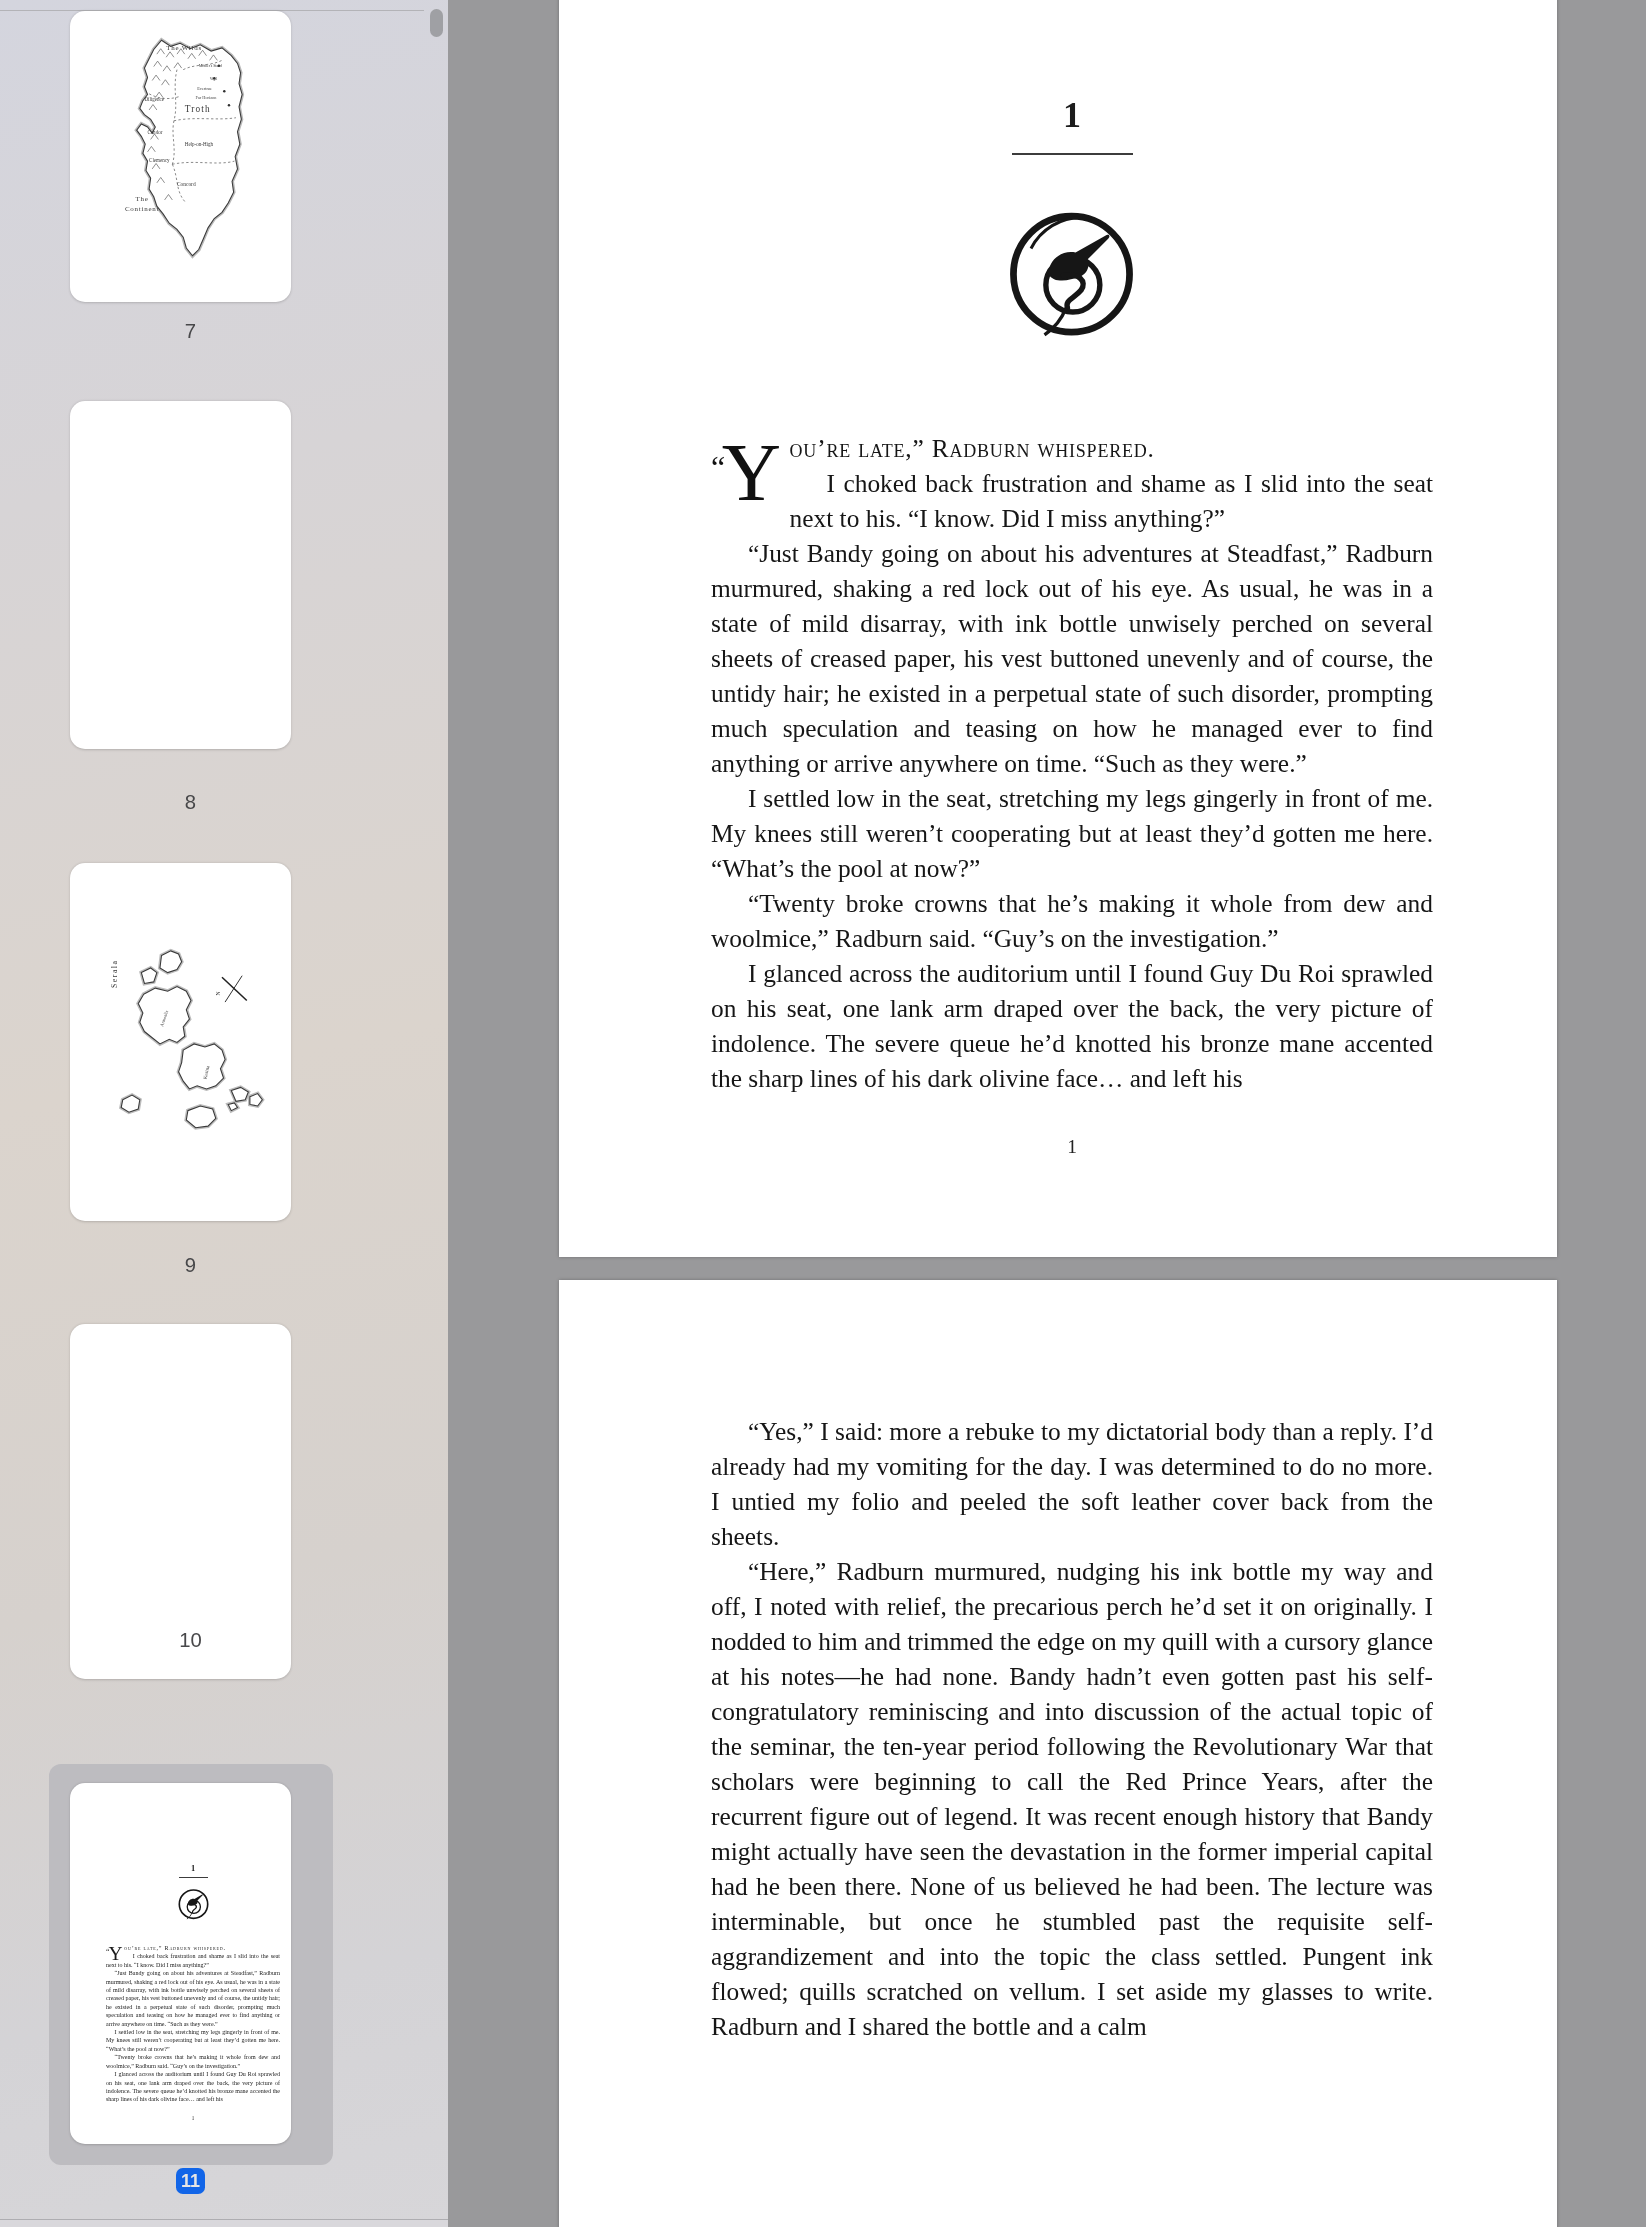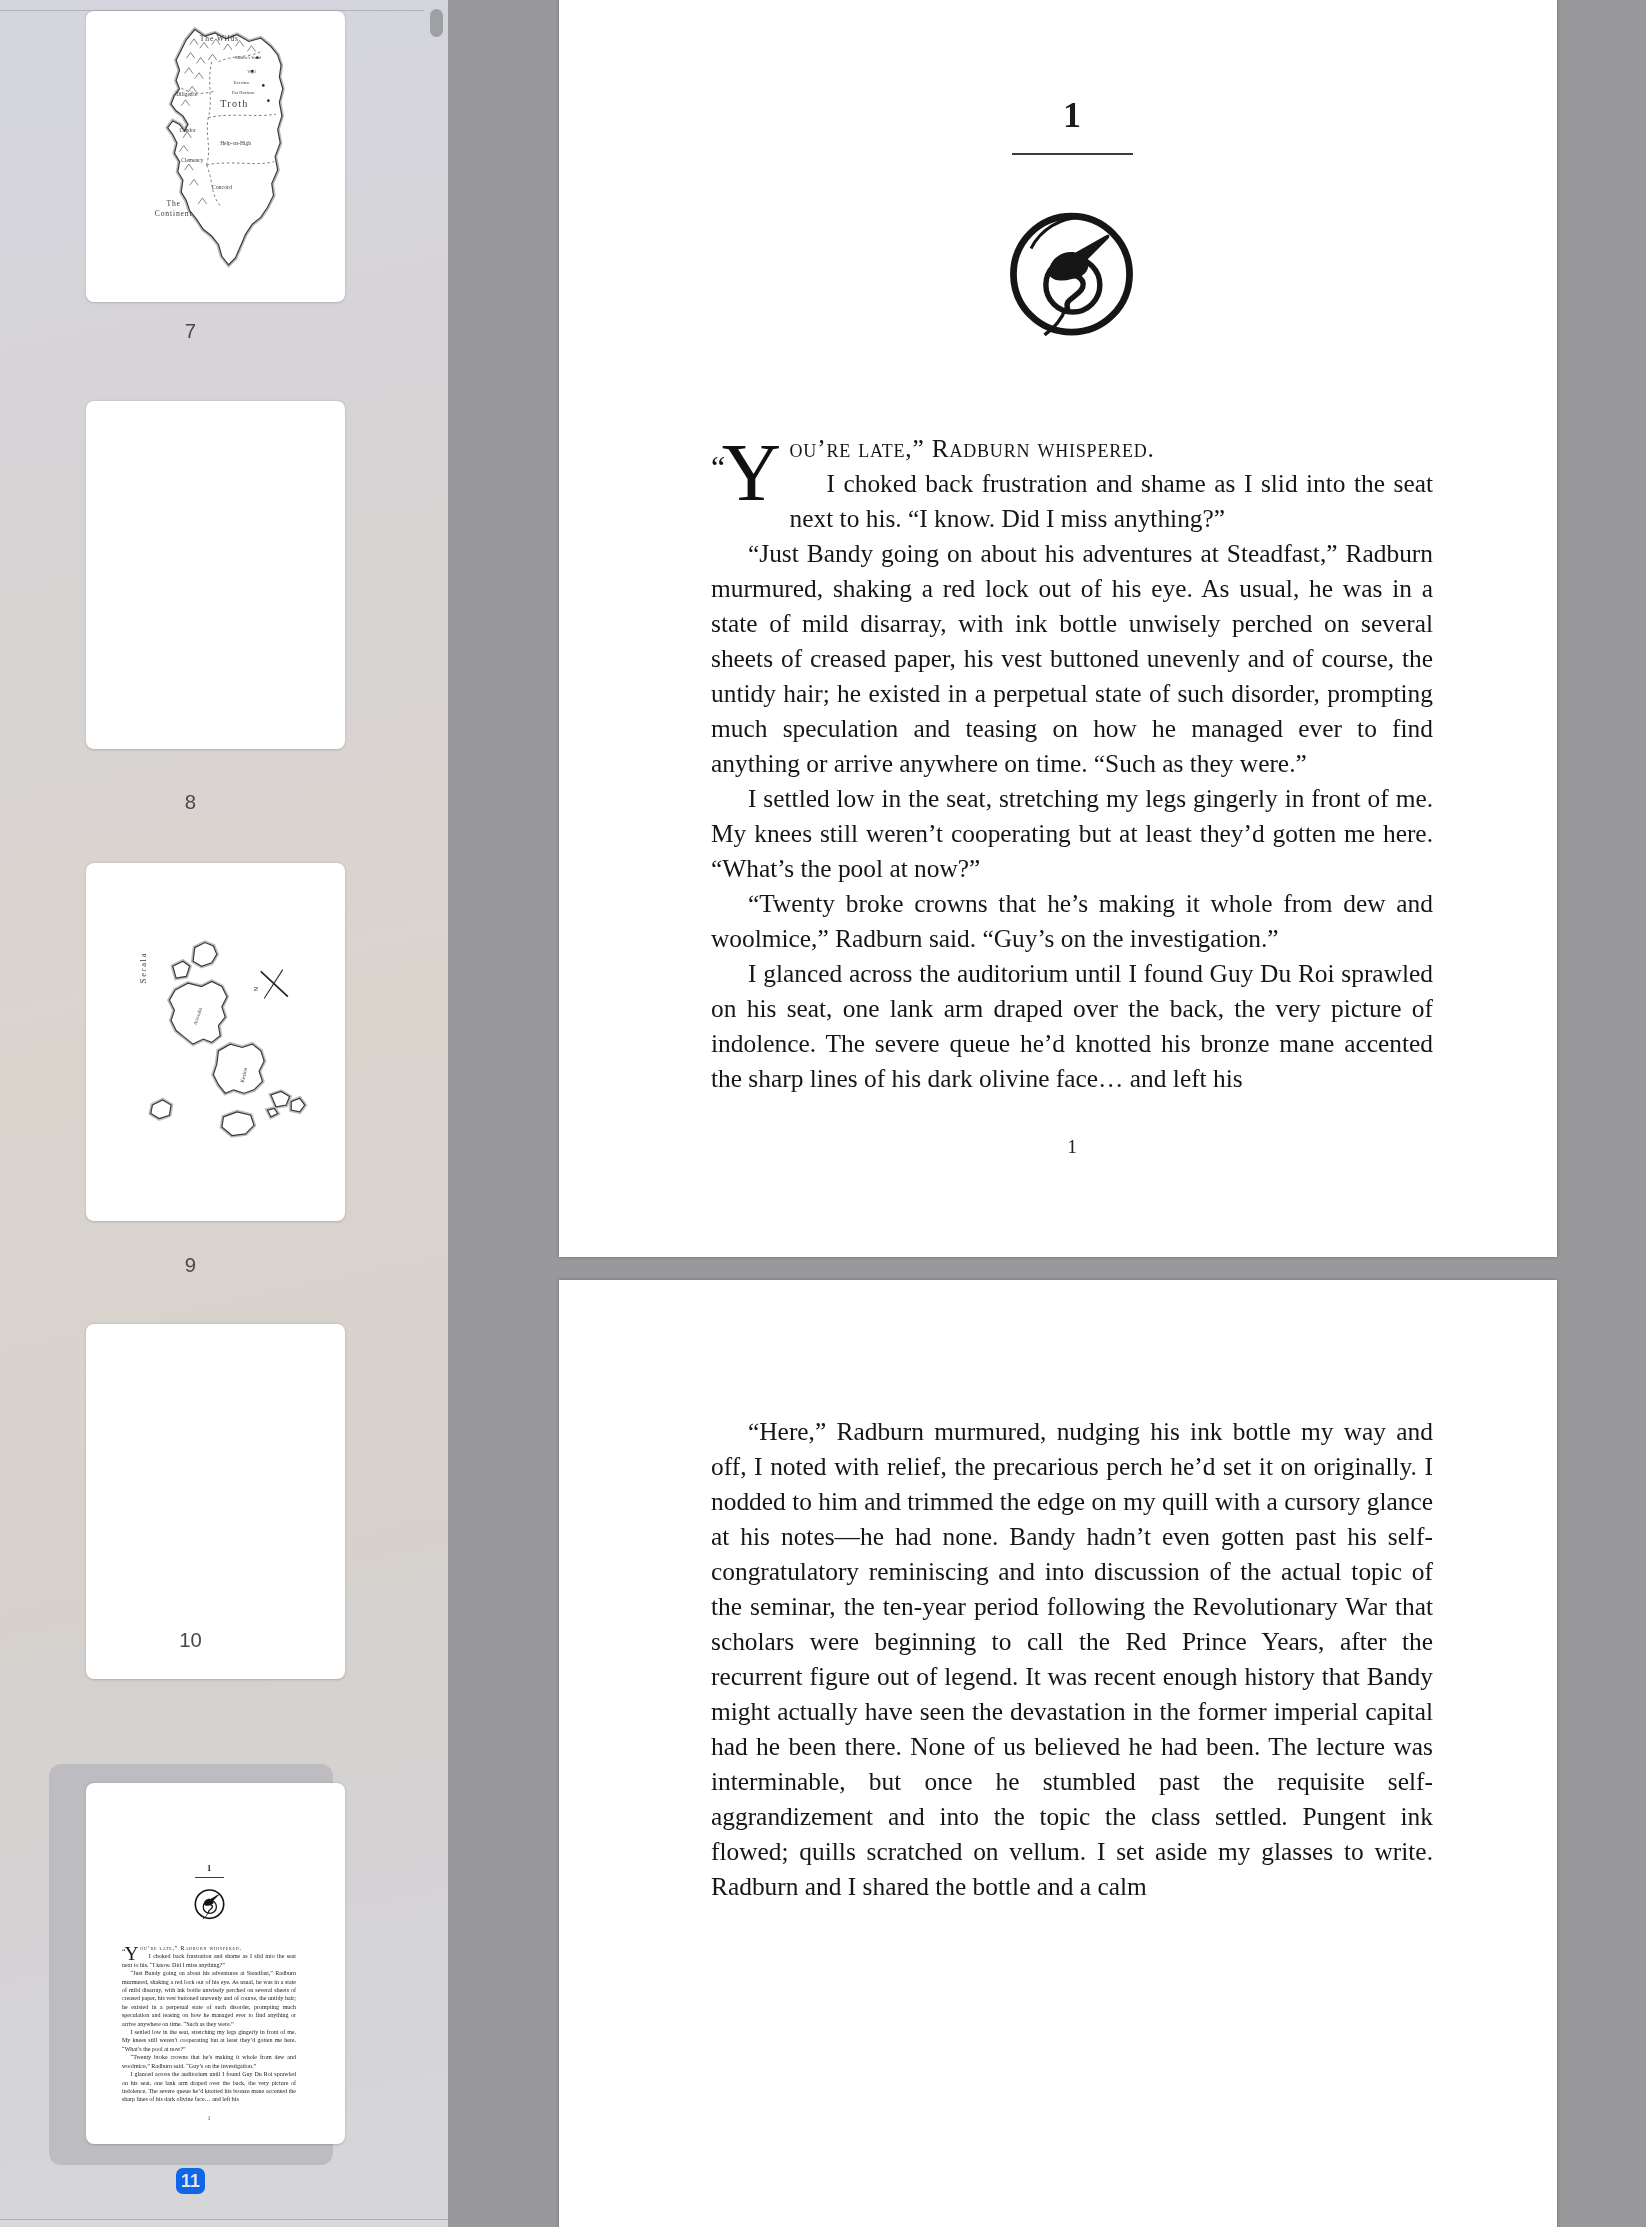--- a/index.html
+++ b/index.html
@@ -10,21 +10,21 @@
   }
   
   .sidebar{
     position:absolute;left:0;top:0;width:448px;height:2227px;
     background:linear-gradient(168deg,#d4d5de 0%,#d7d4d6 22%,#dbd4cd 48%,#d6d1cd 70%,#d4d3d6 88%,#d7d6d9 100%);
     z-index:2;
   }
   .sidebar-topline{position:absolute;left:0;top:10.2px;width:424px;height:0.8px;background:#b3b3b7;}
   .sidebar-footer{position:absolute;left:0;top:2219px;width:448px;height:8.5px;background:#d9d8dc;border-top:0.8px solid #aeadb1;box-sizing:border-box;}
   .scroll-pill{position:absolute;left:430px;top:8.5px;width:12.7px;height:28px;border-radius:6.8px;background:#9fa0a4;}
-  .thumb{position:absolute;left:86px;width:259px;background:#fff;border-radius:8px;box-shadow:0 0.8px 2.5px rgba(0,0,0,.18);overflow:hidden;}
+  .thumb{position:absolute;left:70px;width:221px;background:#fff;border-radius:15px;box-shadow:0 0.8px 2.5px rgba(0,0,0,.18);overflow:hidden;}
   .thumb-label{position:absolute;left:70px;width:241px;text-align:center;font-family:"Liberation Sans","DejaVu Sans",sans-serif;font-size:20.3px;color:#48484a;}
   .sel-frame{position:absolute;left:49px;top:1764px;width:284px;height:401px;background:#bdbcc0;border-radius:12px;}
   .badge{
     position:absolute;left:176px;top:2168px;width:29px;height:26px;border-radius:6.8px;
     background:#1165e8;color:#e5e5e5;font-family:"Liberation Sans","DejaVu Sans",sans-serif;
     font-size:18px;font-weight:bold;display:flex;align-items:center;justify-content:center;
   }
   .mapsvg{display:block;width:100%;height:100%;}
   .mapsvg text{font-family:"Liberation Serif","DejaVu Serif",serif;fill:#3a3a3a;}
   
@@ -215,18 +215,19 @@
       <p>“Just Bandy going on about his adventures at Steadfast,” Radburn murmured, shaking a red lock out of his eye. As usual, he was in a state of mild disarray, with ink bottle unwisely perched on several sheets of creased paper, his vest buttoned unevenly and of course, the untidy hair; he existed in a perpetual state of such disorder, prompting much speculation and teasing on how he managed ever to find anything or arrive anywhere on time. “Such as they were.”</p>
       <p>I settled low in the seat, stretching my legs gingerly in front of me. My knees still weren’t cooperating but at least they’d gotten me here. “What’s the pool at now?”</p>
       <p>“Twenty broke crowns that he’s making it whole from dew and woolmice,” Radburn said. “Guy’s on the investigation.”</p>
       <p>I glanced across the auditorium until I found Guy Du Roi sprawled on his seat, one lank arm draped over the back, the very picture of indolence. The severe queue he’d knotted his bronze mane accented the sharp lines of his dark olivine face… and left his</p>
     </div>
     <div class="col folio" style="position:absolute;">1</div>
   </div>
 
   <div class="page page2">
     <div class="col bodytext body2" style="position:absolute;">
+      <p>“Yes,” I said: more a rebuke to my dictatorial body than a reply. I’d already had my vomiting for the day. I was determined to do no more. I untied my folio and peeled the soft leather cover back from the sheets.</p>
       <p>“Here,” Radburn murmured, nudging his ink bottle my way and off, I noted with relief, the precarious perch he’d set it on originally. I nodded to him and trimmed the edge on my quill with a cursory glance at his notes—he had none. Bandy hadn’t even gotten past his self-congratulatory reminiscing and into discussion of the actual topic of the seminar, the ten-year period following the Revolutionary War that scholars were beginning to call the Red Prince Years, after the recurrent figure out of legend. It was recent enough history that Bandy might actually have seen the devastation in the former imperial capital had he been there. None of us believed he had been. The lecture was interminable, but once he stumbled past the requisite self-aggrandizement and into the topic the class settled. Pungent ink flowed; quills scratched on vellum. I set aside my glasses to write. Radburn and I shared the bottle and a calm</p>
     </div>
   </div>
 
 </div>
 
 
 </body></html>

